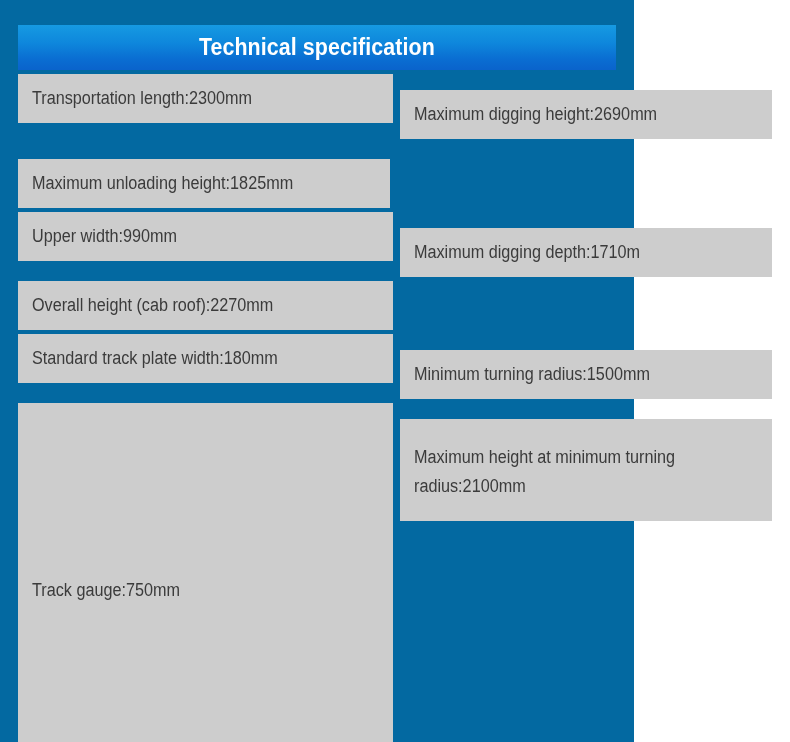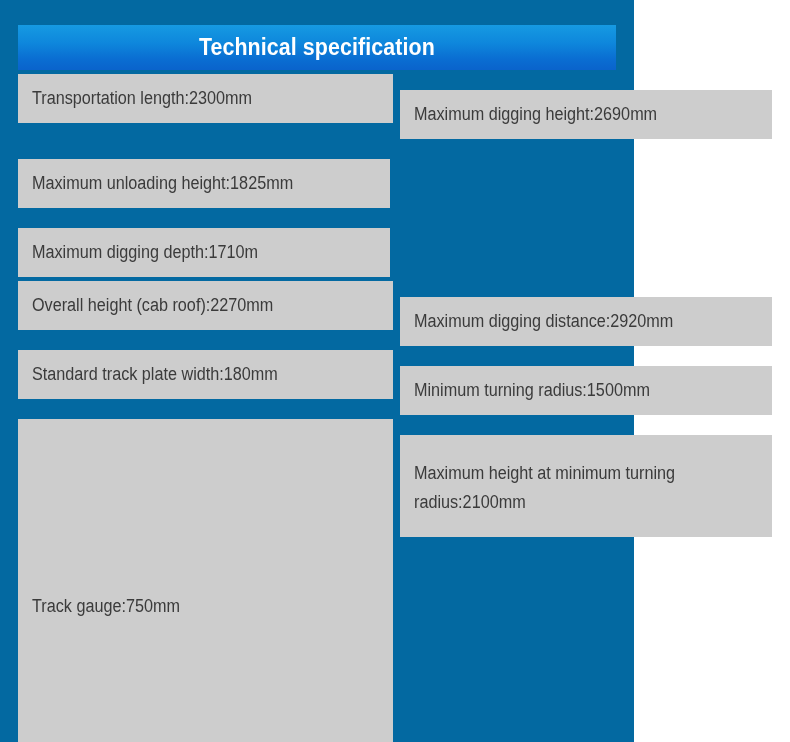--- a/index.html
+++ b/index.html
@@ -127,31 +127,31 @@
       </div>
     </div>
 
     <div class="spec-row">
       <div class="spec-cell col-right">
         <span class="celltext">Maximum unloading height:1825mm</span>
       </div>
     </div>
 
     <div class="spec-row">
+      <div class="spec-cell col-left">
+        <span class="celltext">Upper width:990mm</span>
+      </div>
       <div class="spec-cell col-right">
         <span class="celltext">Maximum digging depth:1710m</span>
       </div>
     </div>
 
     <div class="spec-row">
       <div class="spec-cell col-left">
         <span class="celltext">Overall height (cab roof):2270mm</span>
-      </div>
-      <div class="spec-cell col-right">
-        <span class="celltext">Maximum digging distance:2920mm</span>
       </div>
     </div>
 
     <div class="spec-row">
       <div class="spec-cell col-left">
         <span class="celltext">Standard track plate width:180mm</span>
       </div>
       <div class="spec-cell col-right">
         <span class="celltext">Minimum turning radius:1500mm</span>
       </div>

